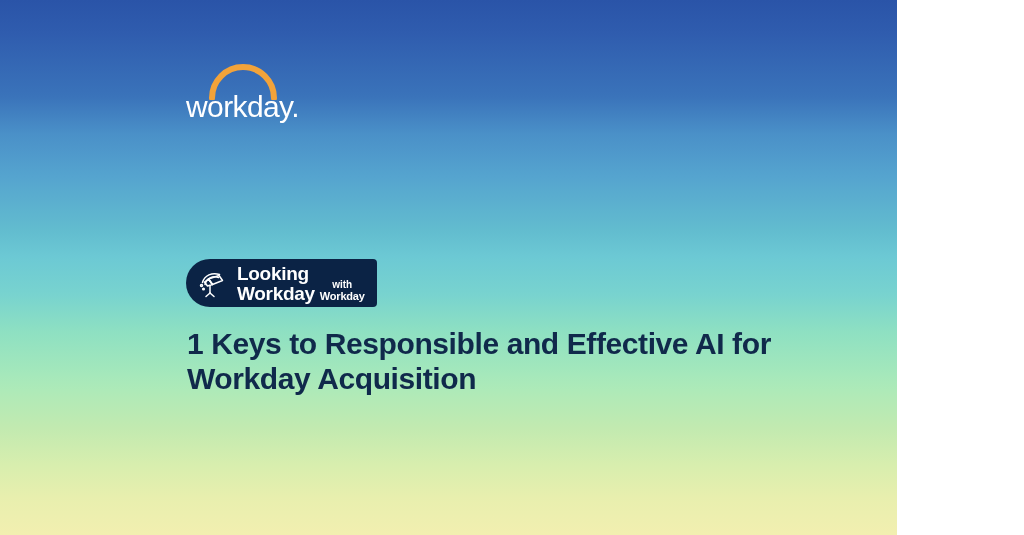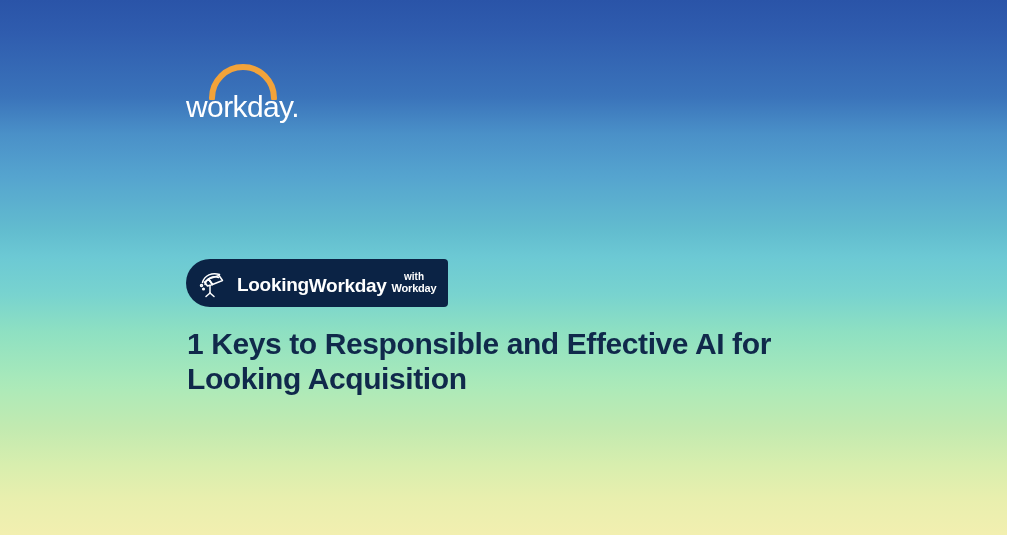--- a/index.html
+++ b/index.html
@@ -8,21 +8,21 @@
   }
   body {
     width: 1024px;
     height: 535px;
     overflow: hidden;
     font-family: "Liberation Sans", sans-serif;
   }
 
   #slide {
     position: relative;
-    width: 1007px;
+    width: 897px;
     height: 535px;
     background: linear-gradient(
       180deg,
       #2a54a8 0%,
       #2f5cae 6%,
       #3a73ba 18%,
       #4a90c8 25%,
       #55a4cf 33%,
       #62bccf 43%,
       #6cc9d4 48%,
@@ -90,20 +90,21 @@
     margin-right: 7px;
     display: block;
   }
   .badge-text {
     display: flex;
     align-items: flex-end;
     color: #ffffff;
   }
   .badge-lines {
     display: flex;
+    flex-direction: column;
     line-height: 1.0;
   }
   .badge-line1, .badge-line2 {
     font-size: 19px;
     font-weight: 700;
     letter-spacing: -0.3px;
     white-space: nowrap;
   }
   .badge-line2 { margin-top: 1px; }
   .badge-with {
@@ -175,16 +176,16 @@
       </div>
       <div class="badge-with">
         <span class="badge-with-small">with</span>
         <span class="badge-with-brand">Workday</span>
       </div>
     </div>
   </div>
 
   <div class="headline">
     <span class="headline-line">1 Keys to Responsible and Effective AI for</span>
-    <span class="headline-line">Looking Acquisition</span>
+    <span class="headline-line">Workday Acquisition</span>
   </div>
 
 </div>
 
 </body></html>

